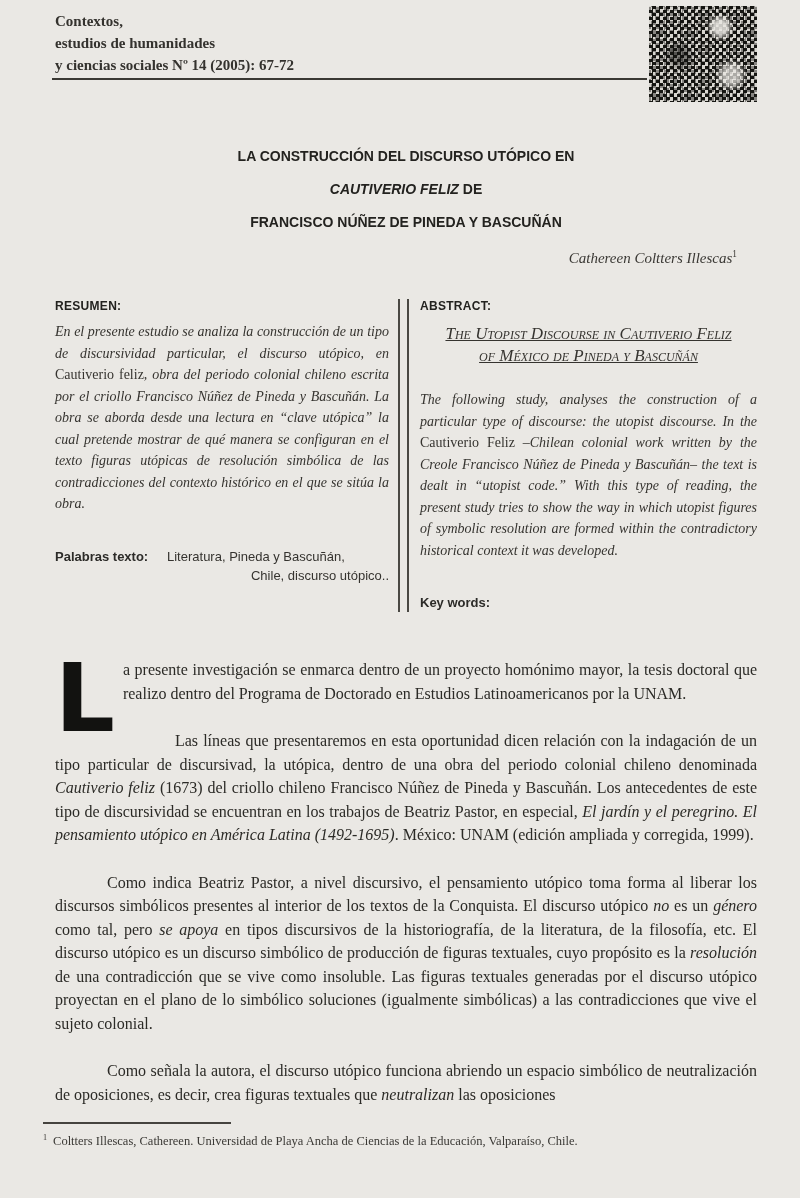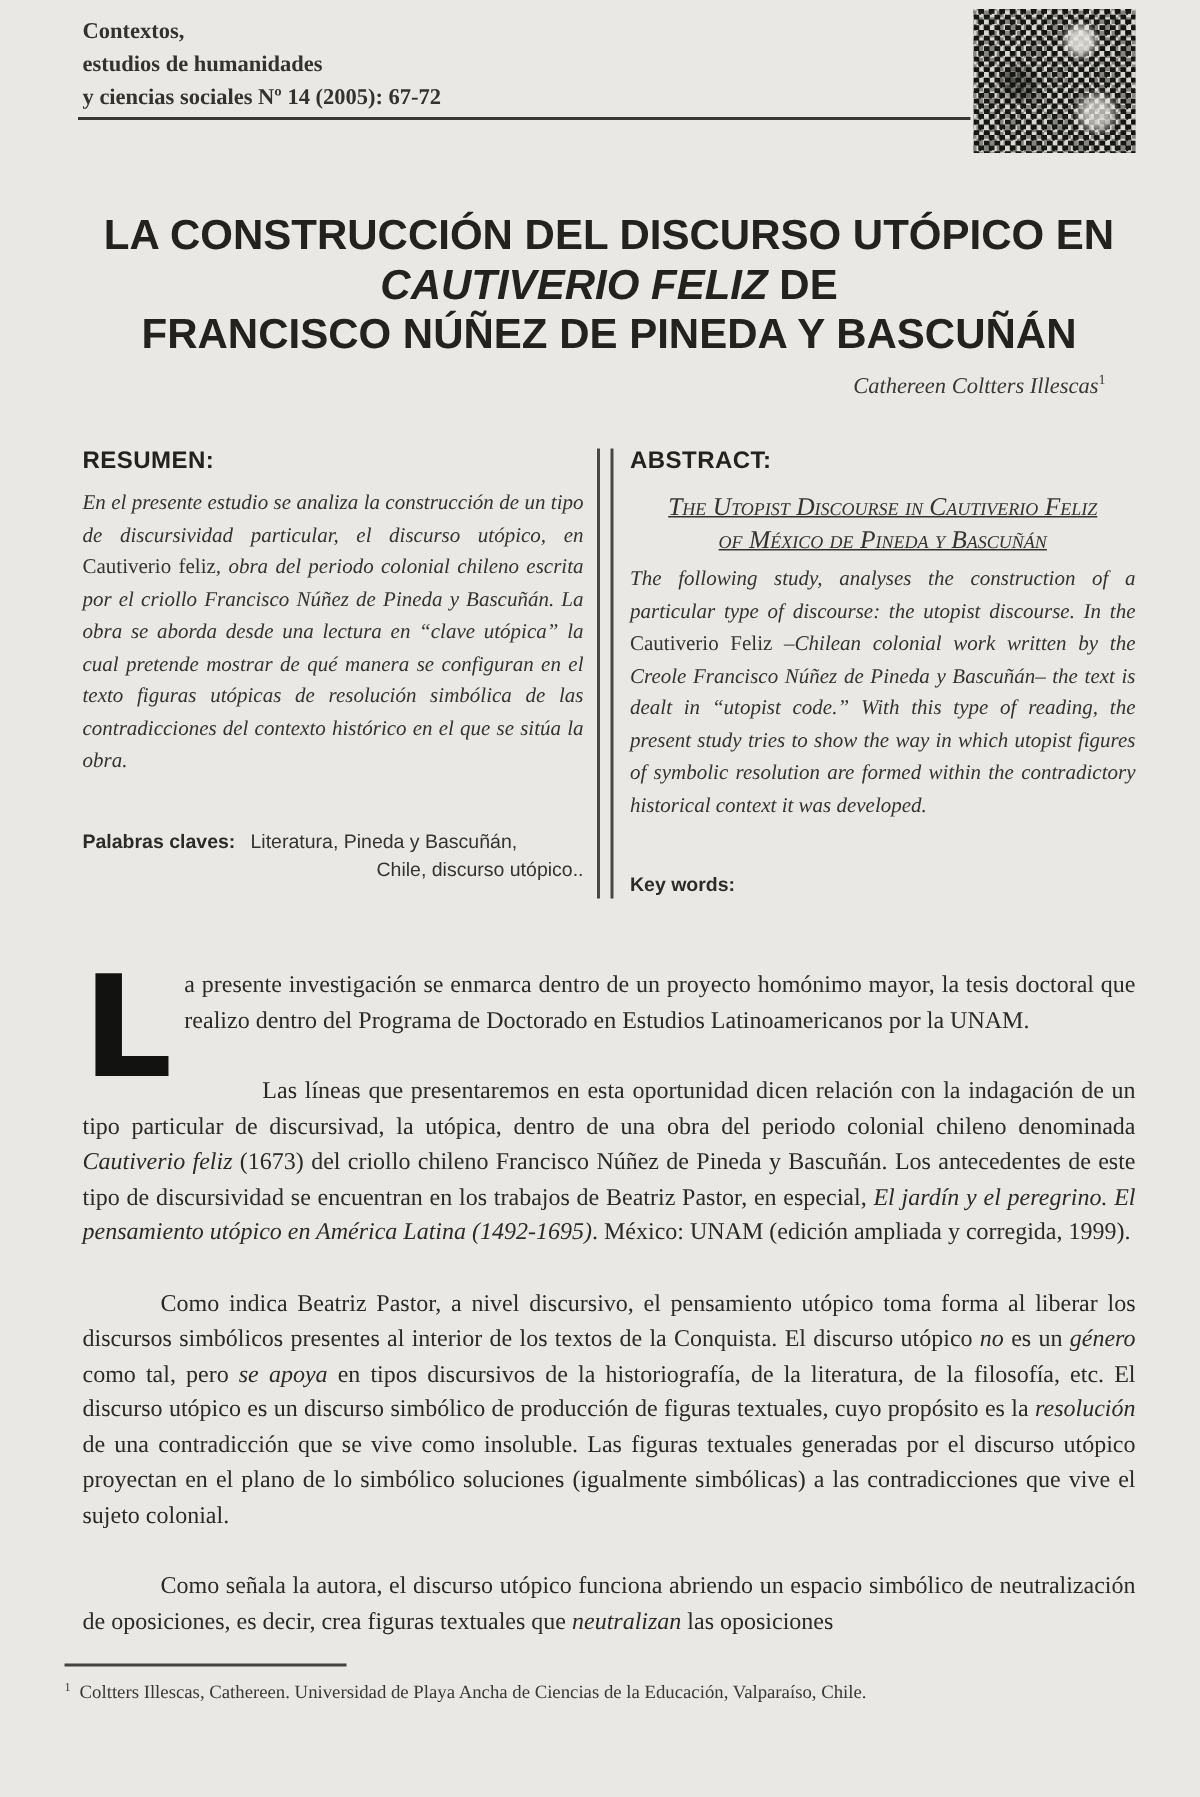--- a/index.html
+++ b/index.html
@@ -33,52 +33,52 @@
       radial-gradient(circle at 28% 52%, rgba(18,18,16,.45) 0 8%, transparent 17%),
       radial-gradient(circle at 76% 72%, rgba(236,234,229,.7) 0 7%, transparent 15%),
       repeating-conic-gradient(rgba(12,12,10,.4) 0% 25%, rgba(0,0,0,0) 25% 50%) 2px 1px/9px 9px,
       repeating-conic-gradient(#181814 0% 25%, #d8d6d0 25% 50%) 0 0/7px 7px;
   }
   
   .article-title{
     margin-top:60px;
     text-align:center;
     font-family:"Liberation Sans","DejaVu Sans",sans-serif;
-    font-weight:bold;font-size:28px;line-height:33px;color:#23221f;
+    font-weight:bold;font-size:14px;line-height:33px;color:#23221f;
   }
   .author-line{
     margin-top:10px;
     text-align:right;
     padding-right:20px;
     font-style:italic;font-size:15px;color:#3a3834;
   }
   
   .columns{display:flex;margin-top:32px;align-items:stretch;}
   .col-left{width:334px;flex:none;}
   .column-divider{
     flex:none;width:7px;margin:0 11px 0 9px;
     border-left:2px solid #4a4843;border-right:2px solid #4a4843;
   }
   .col-right{flex:1;min-width:0;}
   .colhead{
     font-family:"Liberation Sans","DejaVu Sans",sans-serif;
-    font-weight:bold;font-size:16px;color:#23221f;letter-spacing:.3px;
+    font-weight:bold;font-size:12px;color:#23221f;letter-spacing:.3px;
   }
   .colbody{
     margin-top:8px;
     font-style:italic;font-size:14px;line-height:21.5px;
     text-align:justify;color:#35332f;
   }
   .abstract-subtitle{
     margin-top:10px;text-align:center;
     font-style:italic;font-variant:small-caps;
     font-size:17px;line-height:22px;color:#35332f;
   }
   .abstract-subtitle .st-line{text-decoration:underline;}
-  .col-right .colbody{margin-top:5px;}
+  .col-right .colbody{margin-top:22px;}
   .keywords-row{
     display:flex;margin-top:32px;
     font-family:"Liberation Sans","DejaVu Sans",sans-serif;
     font-size:13px;line-height:19px;color:#35332f;
   }
   .kw-label{flex:none;font-weight:bold;width:112px;color:#2c2b28;}
   .kw-value{flex:1;}
   .kw-l2-center .kw-line:nth-child(2){text-align:right;}
   
   .article-body{margin-top:46px;font-size:16px;line-height:23.5px;color:#2b2a26;}
@@ -123,21 +123,21 @@
   <div class="author-line">
     <span><span class="run-i">Cathereen Coltters Illescas</span><span class="run-sup">1</span></span>
   </div>
 
   <div class="columns">
 
     <div class="col-left">
       <div class="colhead">RESUMEN:</div>
       <div class="colbody"><span>En el presente estudio se analiza la construcción de un tipo de discursividad particular, el discurso utópico, en </span><span class="run-r">Cautiverio feliz</span><span>, obra del periodo colonial chileno escrita por el criollo Francisco Núñez de Pineda y Bascuñán. La obra se aborda desde una lectura en “clave utópica” la cual pretende mostrar de qué manera se configuran en el texto figuras utópicas de resolución simbólica de las contradicciones del contexto histórico en el que se sitúa la obra.</span></div>
       <div class="keywords-row kw-l2-center">
-        <div class="kw-label">Palabras claves:</div>
+        <div class="kw-label">Palabras texto:</div>
         <div class="kw-value">
           <div class="kw-line">Literatura, Pineda y Bascuñán,</div>
           <div class="kw-line">Chile, discurso utópico..</div>
         </div>
       </div>
     </div>
 
     <div class="column-divider"></div>
 
     <div class="col-right">

